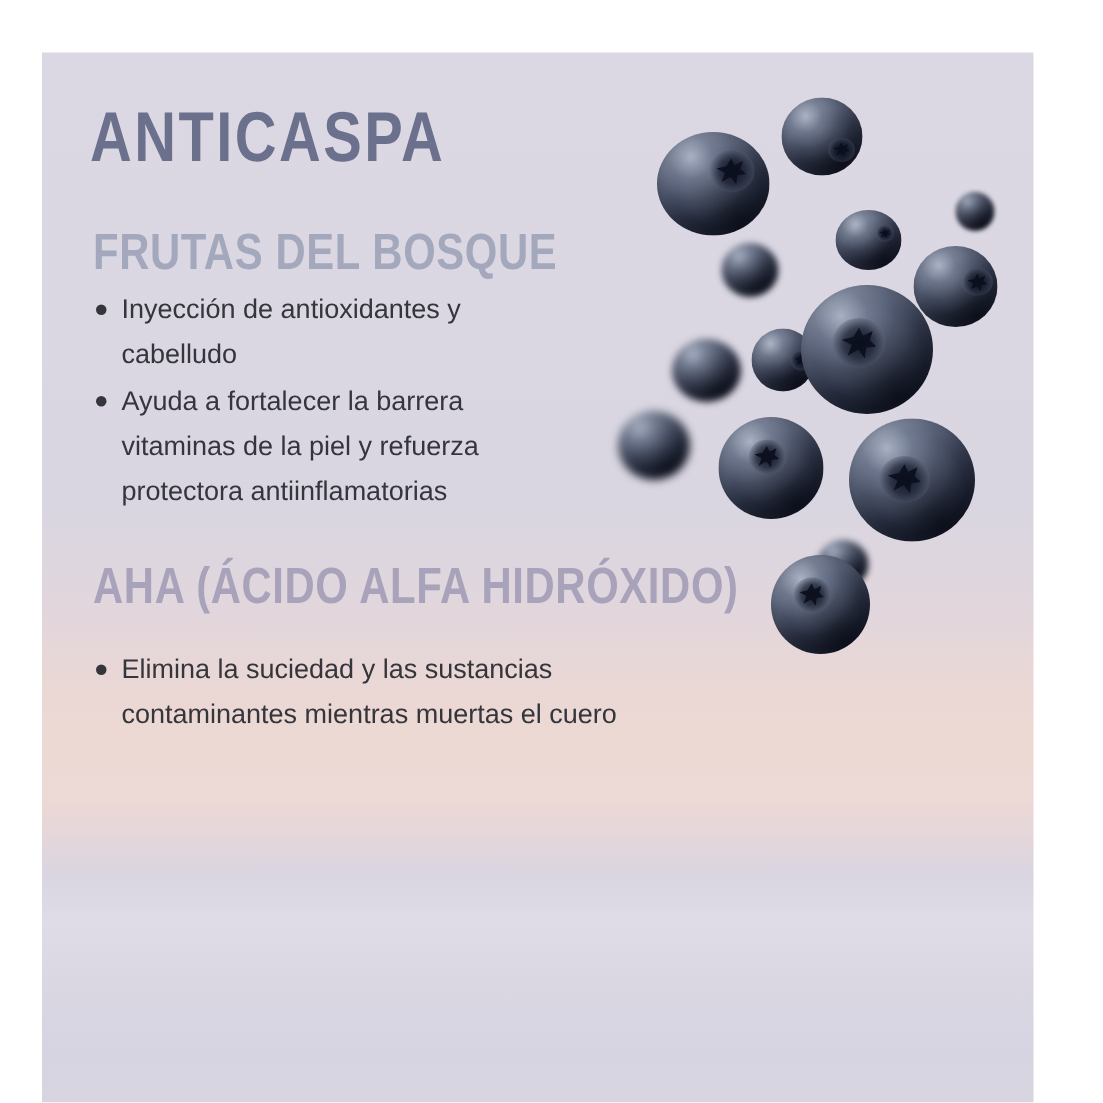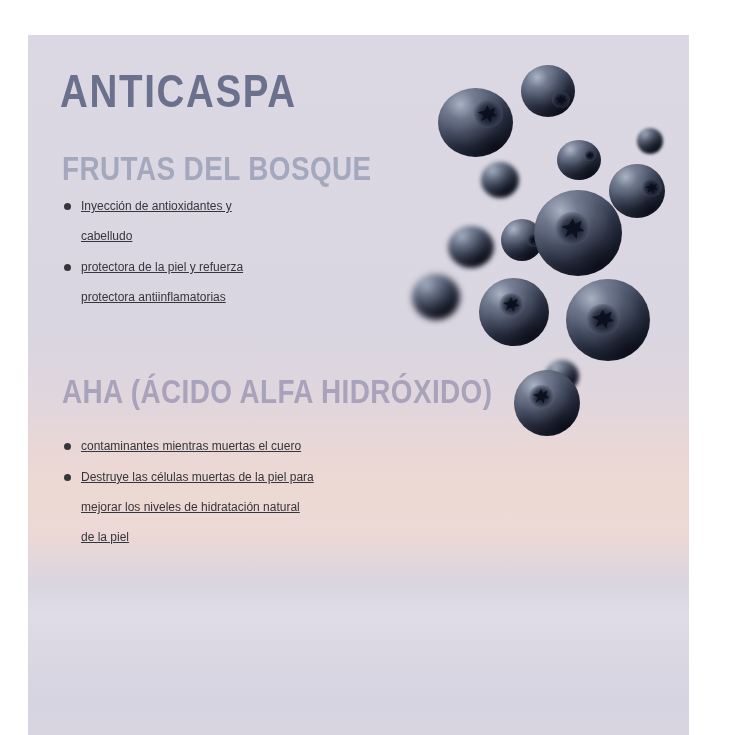--- a/index.html
+++ b/index.html
@@ -19,21 +19,21 @@
     transform:scaleX(0.82);transform-origin:0 50%;}
   h2.h-aha{position:absolute;left:34px;top:339px;margin:0;font-size:34px;line-height:1;
     font-weight:700;letter-spacing:.5px;color:#a8a3ba;white-space:nowrap;
     transform:scaleX(0.82);transform-origin:0 50%;}
   ul.bullets{position:absolute;margin:0;padding:0;list-style:none;left:34px;}
   ul.bullets.s1{top:156px;}
   ul.bullets.s2{top:396px;}
   ul.bullets li{position:relative;padding-left:19px;margin:0 0 1px 0;}
   ul.bullets li::before{content:"";position:absolute;left:2px;top:12px;width:7px;height:7px;
     border-radius:50%;background:#35353c;}
-  .ln{display:block;white-space:nowrap;font-size:12px;line-height:30px;color:#35353c;text-decoration:underline;}
+  .ln{display:block;white-space:nowrap;font-size:18px;line-height:30px;color:#35353c;}
   
   .berries{position:absolute;inset:0;z-index:1;}
   .berry{position:absolute;border-radius:50%;
     background:
       radial-gradient(circle at 30% 24%, rgba(182,192,208,.85) 0%, rgba(150,160,182,.40) 20%, rgba(118,128,152,.16) 40%, rgba(0,0,0,0) 58%),
       radial-gradient(circle at 74% 86%, rgba(8,11,20,.78) 0%, rgba(8,11,20,.30) 42%, rgba(0,0,0,0) 64%),
       radial-gradient(circle at 48% 42%, #6a738a 0%, #545d74 34%, #3b435a 62%, #272e42 85%, #1d2334 100%);
     box-shadow: inset -5px -8px 14px rgba(8,10,20,.55), inset 4px 5px 10px rgba(202,210,224,.28);}
   .crater{position:absolute;border-radius:50%;
     background:radial-gradient(circle at 50% 50%, rgba(10,13,24,.9) 0%, rgba(26,32,50,.7) 42%, rgba(96,104,128,.28) 72%, rgba(96,104,128,0) 100%);}
@@ -103,31 +103,28 @@
 
     <h1 class="title">ANTICASPA</h1>
 
     <h2 class="h-frutas">FRUTAS DEL BOSQUE</h2>
     <ul class="bullets s1">
       <li>
         <span class="ln">Inyección de antioxidantes y</span>
         <span class="ln">cabelludo</span>
       </li>
       <li>
-        <span class="ln">protectora de la piel y refuerza</span>
+        <span class="ln">Ayuda a fortalecer la barrera</span>
+        <span class="ln">vitaminas de la piel y refuerza</span>
         <span class="ln">protectora antiinflamatorias</span>
       </li>
     </ul>
 
     <h2 class="h-aha">AHA (ÁCIDO ALFA HIDRÓXIDO)</h2>
     <ul class="bullets s2">
       <li>
+        <span class="ln">Elimina la suciedad y las sustancias</span>
         <span class="ln">contaminantes mientras muertas el cuero</span>
-      </li>
-      <li>
-        <span class="ln">Destruye las células muertas de la piel para</span>
-        <span class="ln">mejorar los niveles de hidratación natural</span>
-        <span class="ln">de la piel</span>
       </li>
     </ul>
 
   </div>
 </div>
 
 </body></html>

